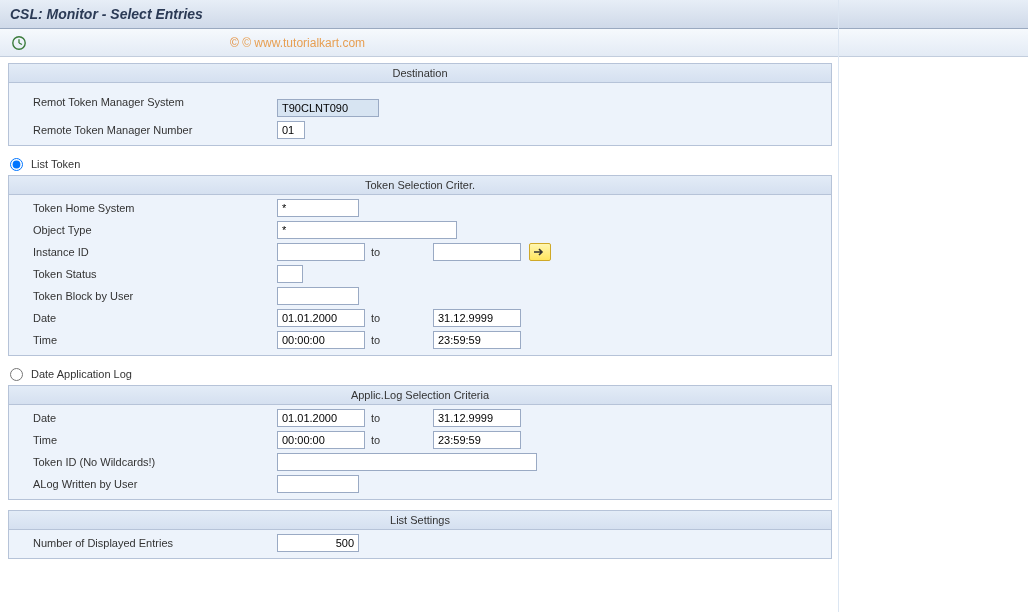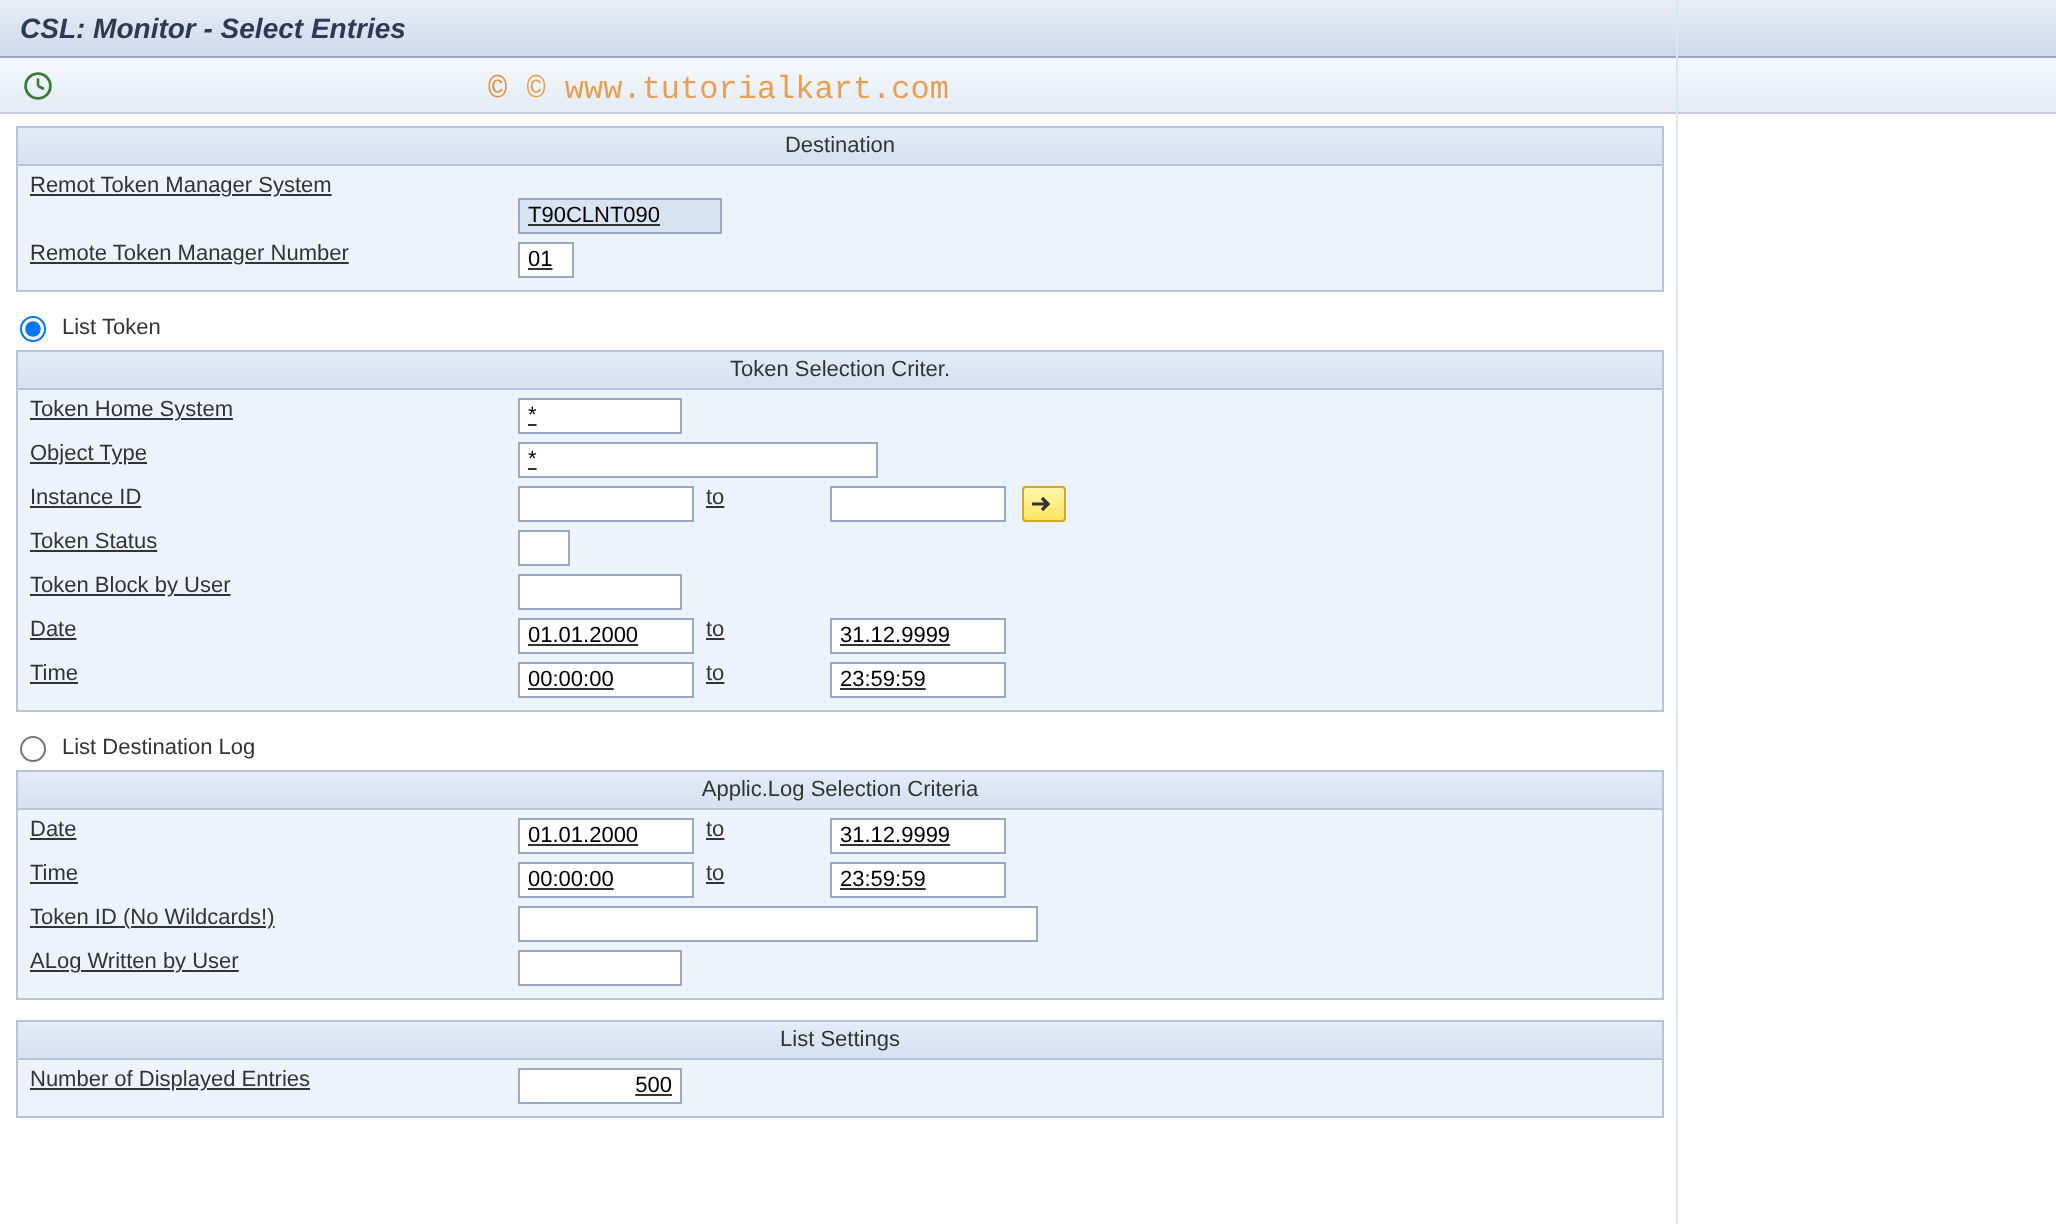--- a/index.html
+++ b/index.html
@@ -54,24 +54,23 @@
     padding: 3px 8px;
     font-size: 11px;
     color: #333;
     text-align: center;
   }
   .group-body {
     padding: 2px 0 4px 0;
   }
   .row {
     display: flex;
-    align-items: flex-start;
-    padding: 2px 0;
+    align-items: center;
+    padding: 2px 18px;
     min-height: 22px;
-    text-decoration: underline;
   }
   .label {
     width: 250px;
     padding-left: 6px;
   }
   .cell-to {
     width: 68px;
     text-align: left;
     padding-left: 6px;
   }
@@ -105,24 +104,24 @@
     background: linear-gradient(#fff6b0, #ffe55e);
     border: 1px solid #cfa828;
     border-radius: 2px;
     display: flex; align-items: center; justify-content: center;
     margin-left: 8px;
     cursor: pointer;
   }
   .watermark {
     position: absolute;
     top: 36px;
-    left: 244px;
-    font-size: 16px;
+    left: 230px;
+    font-size: 12px;
     color: #e79b4a;
-    font-family: Liberation Mono, monospace;
+    font-family: Liberation Sans, sans-serif;
     pointer-events: none;
     z-index: 50;
     opacity: 0.95;
   }
   .watermark .c { color: #e38a32; }
   .num-right { text-align: right; }
   .border-right {
     border-right: 1px solid #dce6f2;
     height: 612px;
     position: absolute;
@@ -210,21 +209,21 @@
         <div class="label">Time</div>
         <input class="sap w-md" value="00:00:00" style="">
         <div class="cell-to">to</div>
         <input class="sap w-md" value="23:59:59" style="">
       </div>
     </div>
   </div>
 
   <div class="radio-row">
     <input type="radio" name="listmode" style="">
-    <span>List Destination Log</span>
+    <span>Date Application Log</span>
   </div>
 
   <div class="groupbox">
     <div class="group-title">Applic.Log Selection Criteria</div>
     <div class="group-body">
       <div class="row">
         <div class="label">Date</div>
         <input class="sap w-md" value="01.01.2000" style="">
         <div class="cell-to">to</div>
         <input class="sap w-md" value="31.12.9999" style="">

